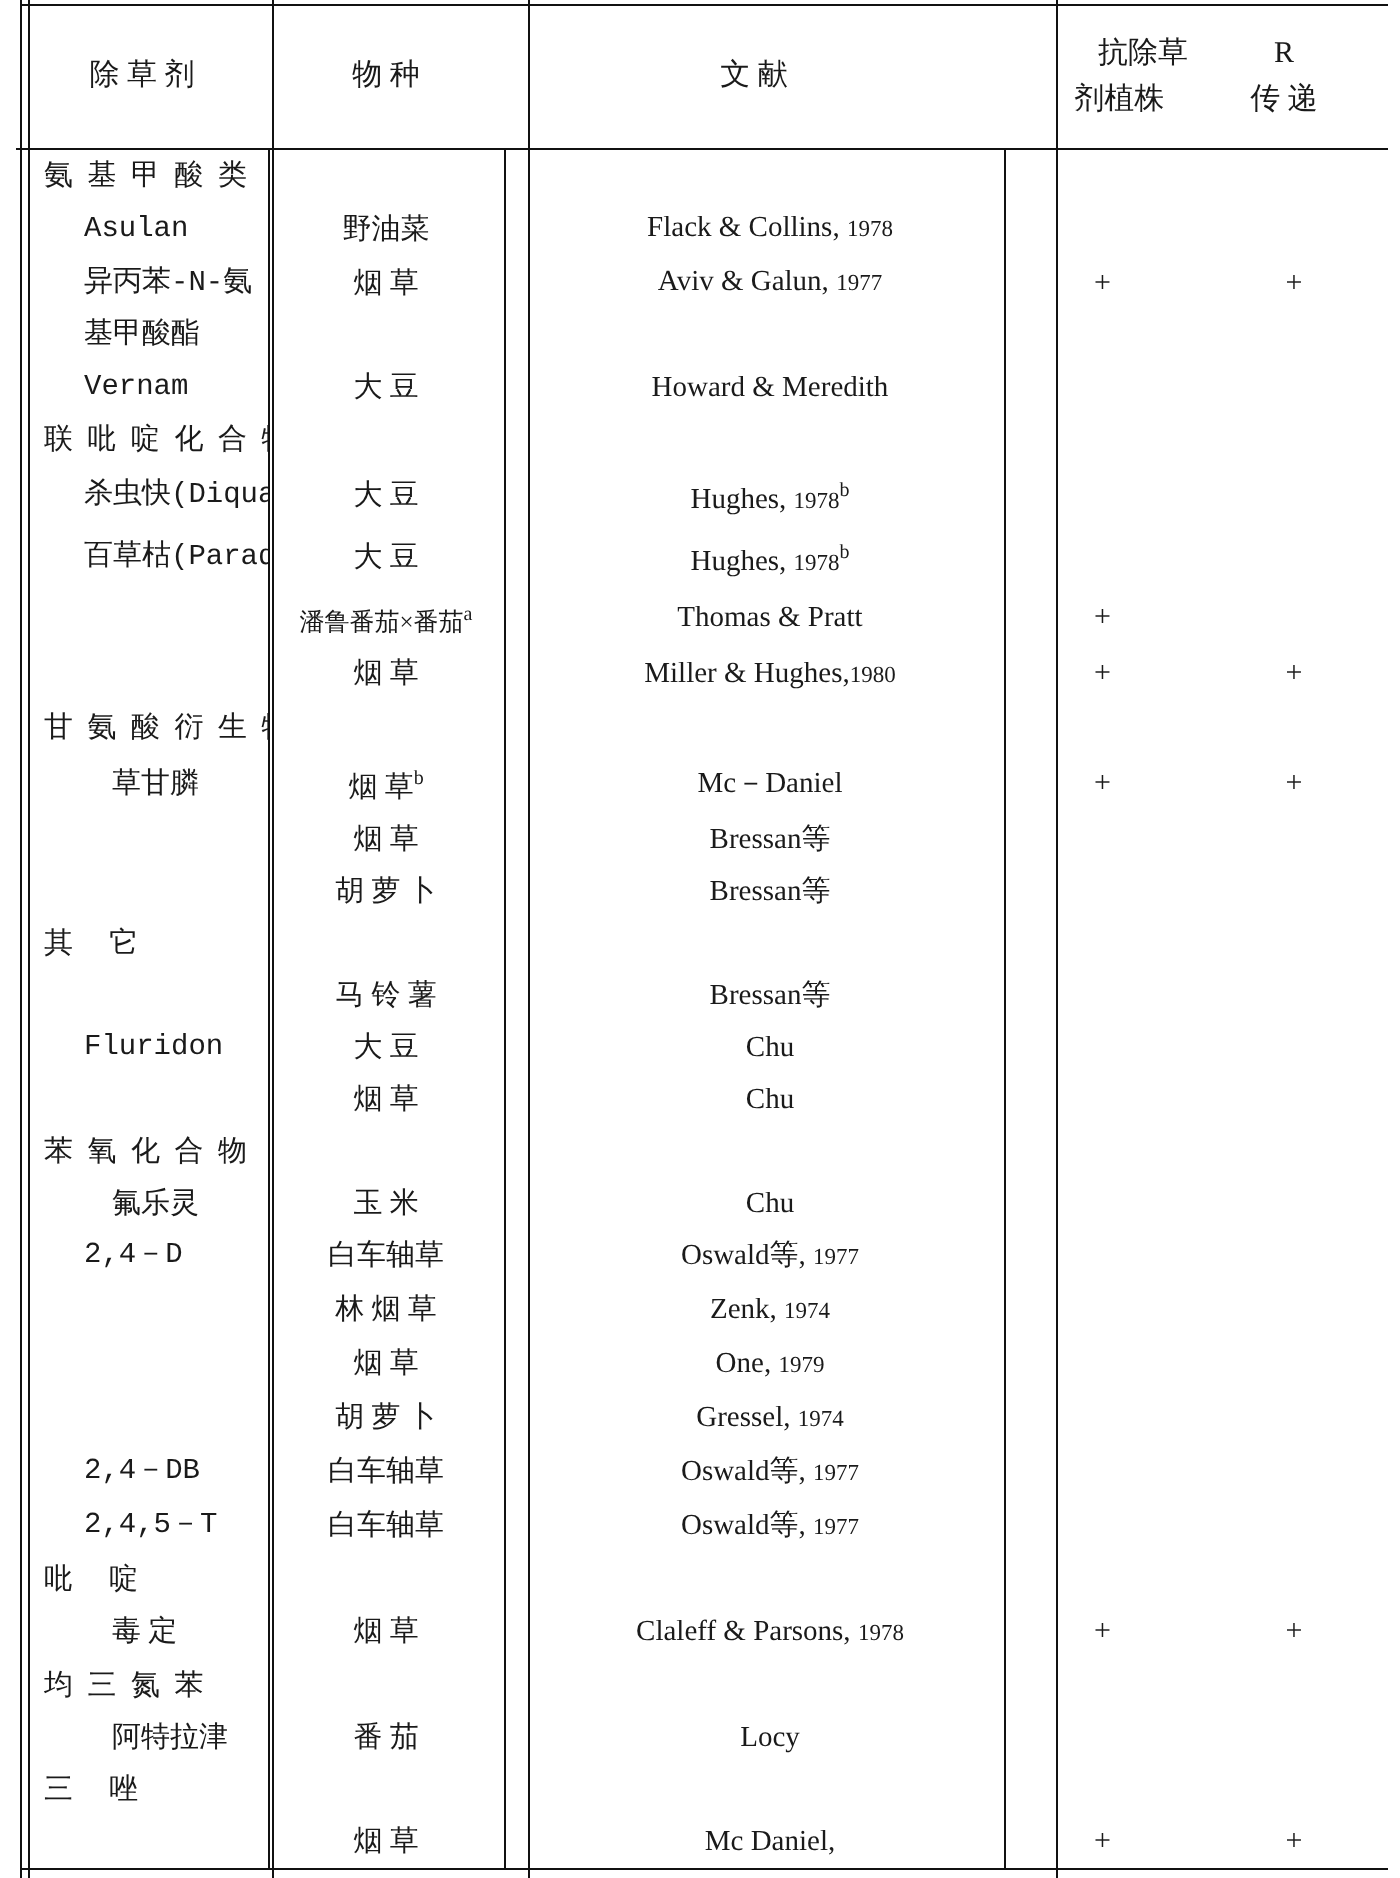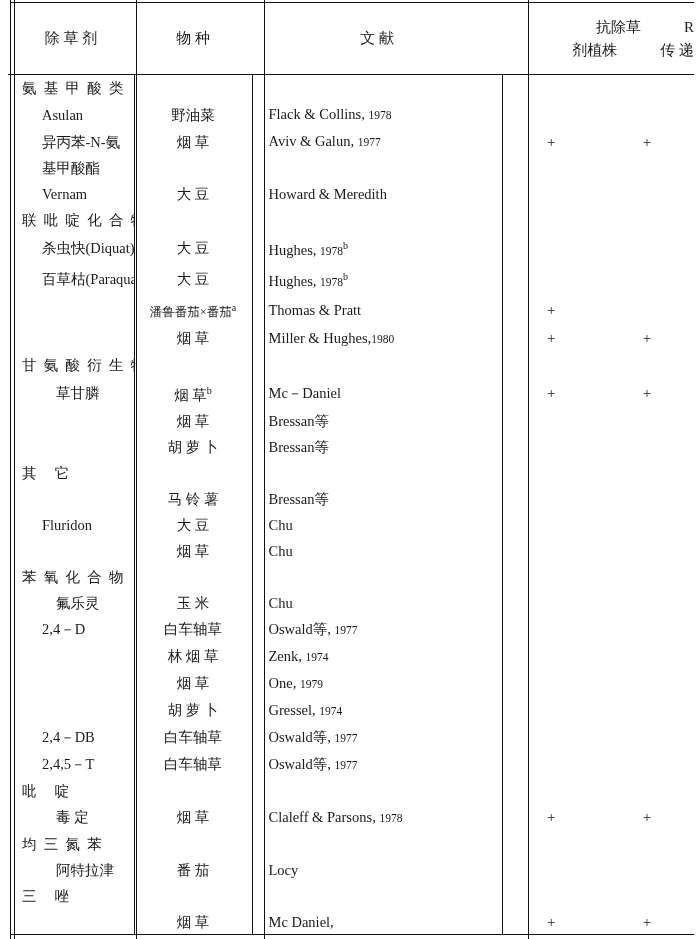--- a/index.html
+++ b/index.html
@@ -53,47 +53,47 @@
   }
   .hdr-inner {
     display: flex;
     flex-direction: column;
     justify-content: center;
     align-items: center;
     line-height: 1.55;
   }
   .hdr-two {
     display: flex;
-    justify-content: flex-end;
+    justify-content: center;
     gap: 43px;
     width: 100%;
     line-height: 1.55;
   }
   .hdr-two span { display: block; }
 
   tbody td {
     font-size: 14.5px;
     height: 26px;
     line-height: 26px;
     white-space: nowrap;
     overflow: hidden;
   }
   td.herb {
     padding-left: 14px;
     text-align: left;
   }
-  td.herb.ind1 { padding-left: 34px; }
+  td.herb.ind1 { padding-left: 34px; font-family: Liberation Mono, monospace; }
   td.herb.ind2 { padding-left: 48px; }
   td.herb.sp   { letter-spacing: 0.5em; }
   td.spec {
     text-align: center;
   }
   td.ref {
     padding-left: 16px;
-    text-align: left;
+    text-align: center;
   }
   td.mark {
     text-align: center;
     font-size: 15px;
   }
   .sup {
     font-size: 10px;
     vertical-align: super;
   }
   .tiny-year { font-size: 11.5px; }

